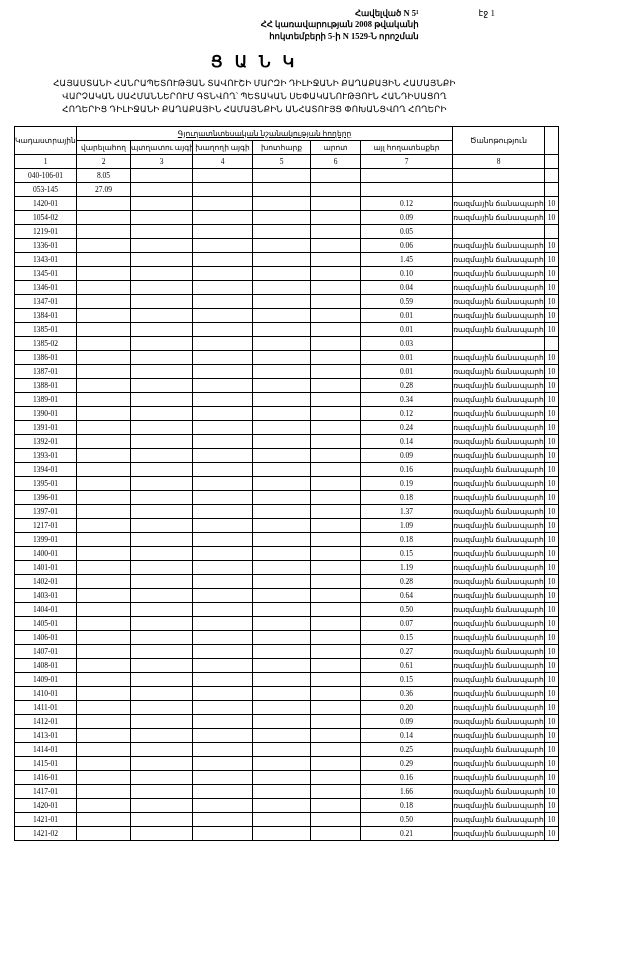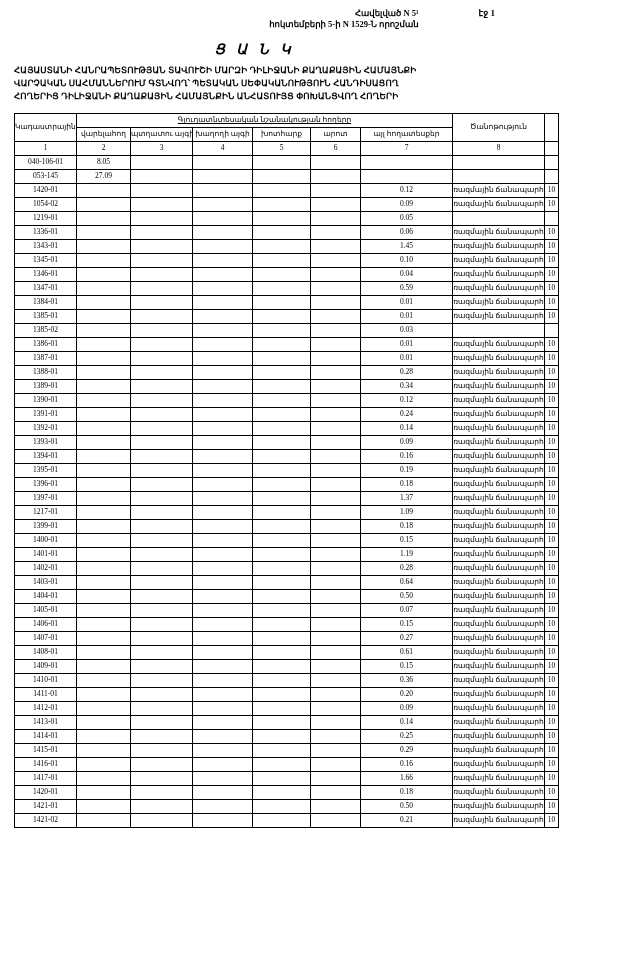--- a/index.html
+++ b/index.html
@@ -25,36 +25,35 @@
   .hdr-right{
     text-align:right;
     font-size:8.5px;
     font-weight:bold;
     line-height:1.35;
     flex:1;
     padding-right:60px;
   }
   .page-num{
     font-size:9px;
-    font-weight:bold;
+    font-weight:normal;
     white-space:nowrap;
     padding-top:0px;
   }
   .doc-title{
     text-align:center;
-    font-size:14px;
+    font-size:16px;
     font-weight:bold;
     letter-spacing:4px;
     margin-top:10px;
-    font-style:italic;
   }
   .subtitle{
-    text-align:left;
+    text-align:center;
     font-size:8.6px;
-    font-weight:bold;
+    font-weight:normal;
     line-height:1.5;
     margin-top:6px;
     letter-spacing:0.2px;
   }
   table.main{
     border-collapse:collapse;
     width:100%;
     margin-top:10px;
     table-layout:fixed;
   }
@@ -109,20 +108,21 @@
   col.c9{width:14px;}
 </style>
 </head>
 <body>
 
 <div class="page">
 
   <div class="hdr-row">
     <div class="hdr-right">
       <div>Հավելված N 5¹</div>
+      <div>ՀՀ կառավարության 2008 թվականի</div>
       <div>հոկտեմբերի 5-ի N 1529-Ն որոշման</div>
     </div>
     <div class="page-num">էջ 1</div>
   </div>
 
   <div class="doc-title">Ց Ա Ն Կ</div>
 
   <div class="subtitle">
     <div>ՀԱՅԱՍՏԱՆԻ ՀԱՆՐԱՊԵՏՈՒԹՅԱՆ ՏԱՎՈՒՇԻ ՄԱՐԶԻ ԴԻԼԻՋԱՆԻ ՔԱՂԱՔԱՅԻՆ ՀԱՄԱՅՆՔԻ</div>
     <div>ՎԱՐՉԱԿԱՆ ՍԱՀՄԱՆՆԵՐՈՒՄ  ԳՏՆՎՈՂ՝ ՊԵՏԱԿԱՆ ՍԵՓԱԿԱՆՈՒԹՅՈՒՆ  ՀԱՆԴԻՍԱՑՈՂ</div>

